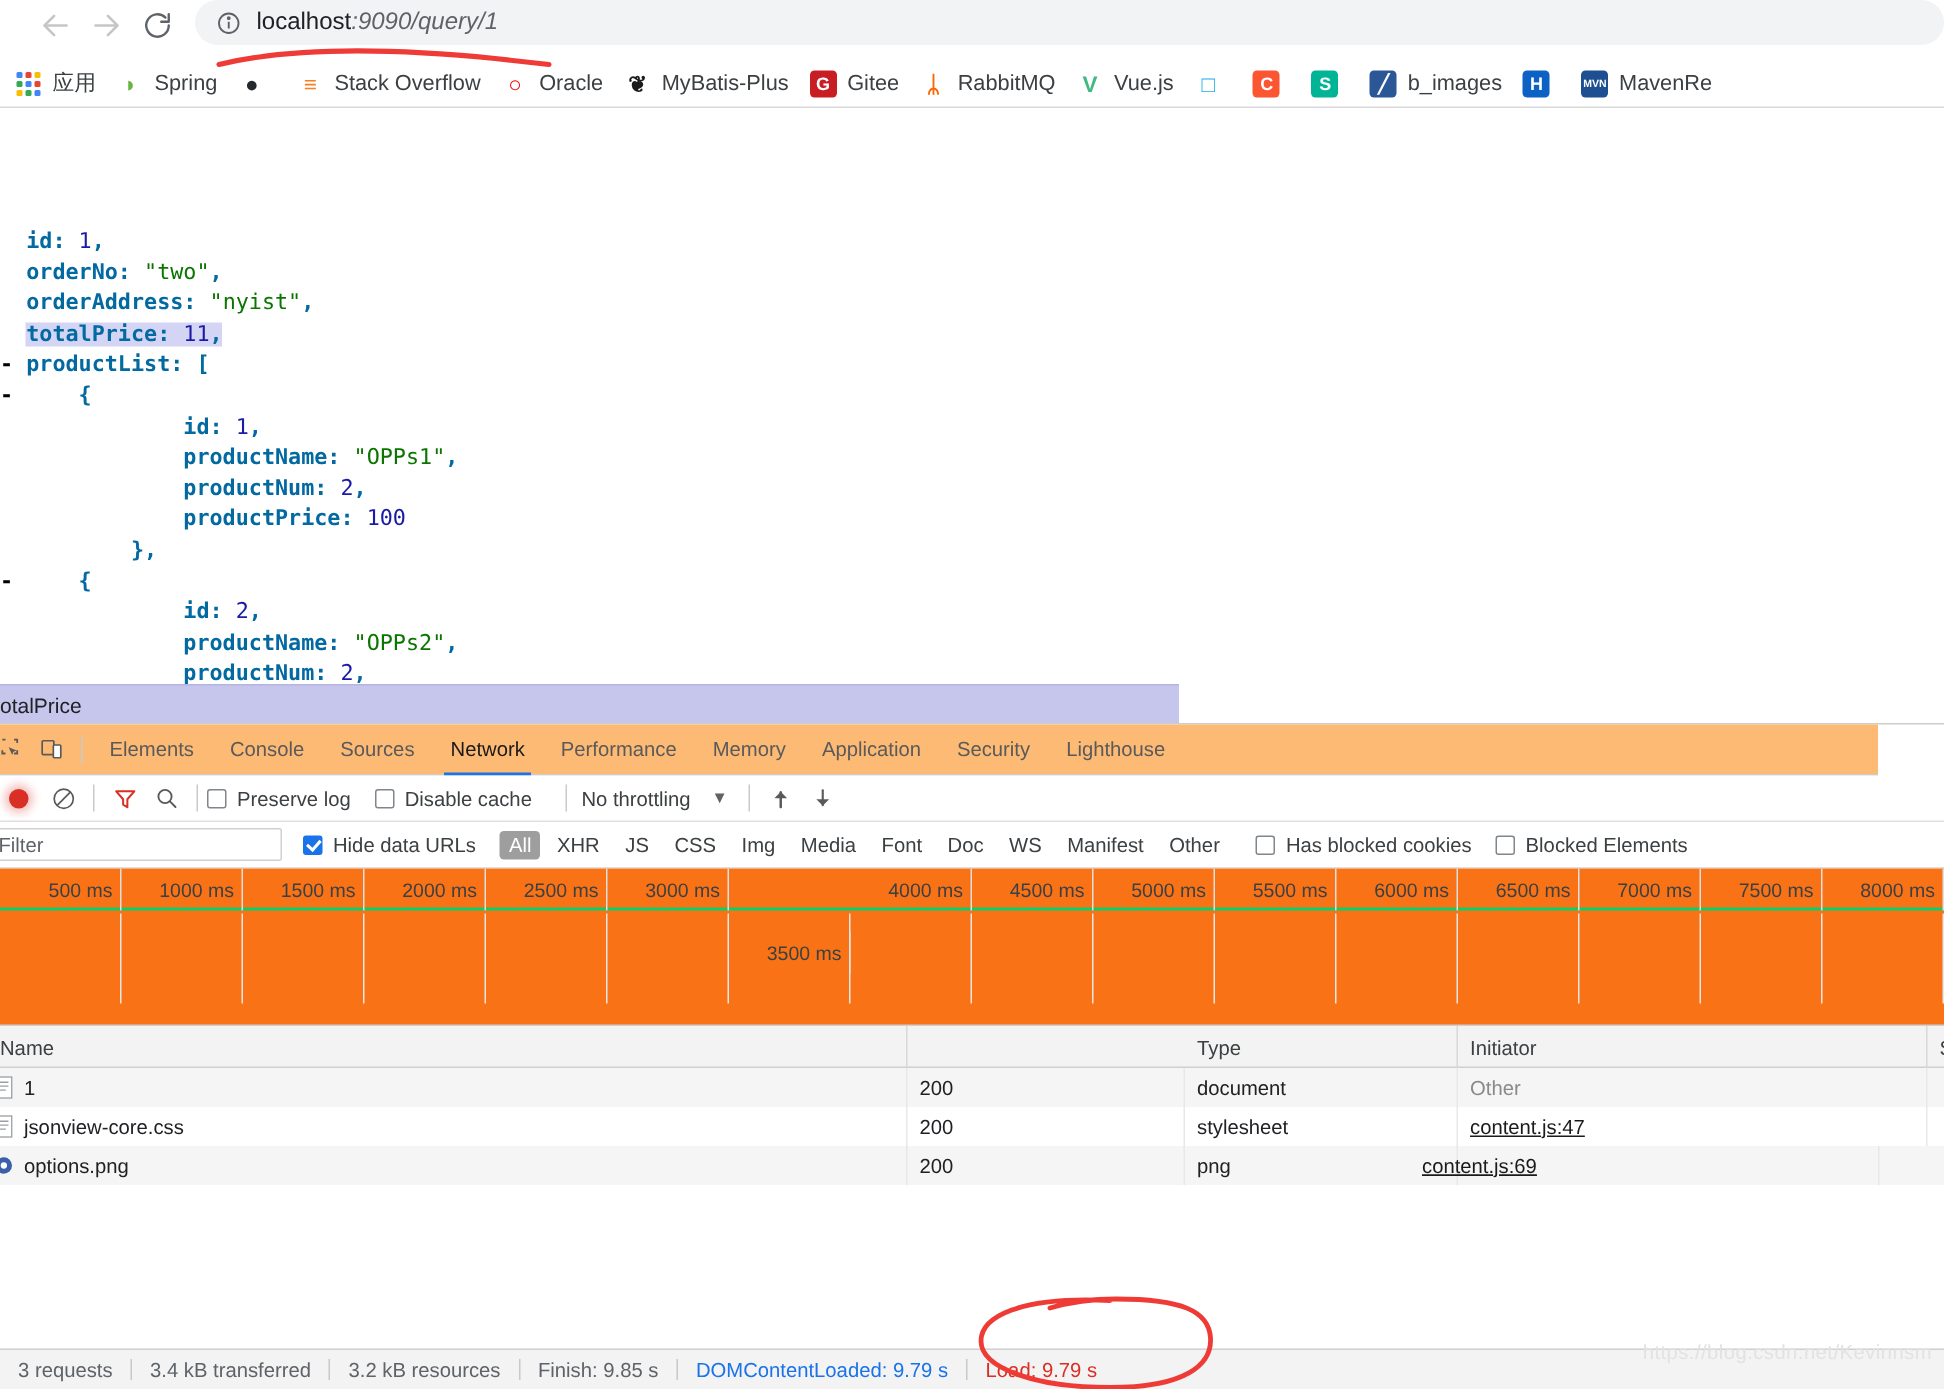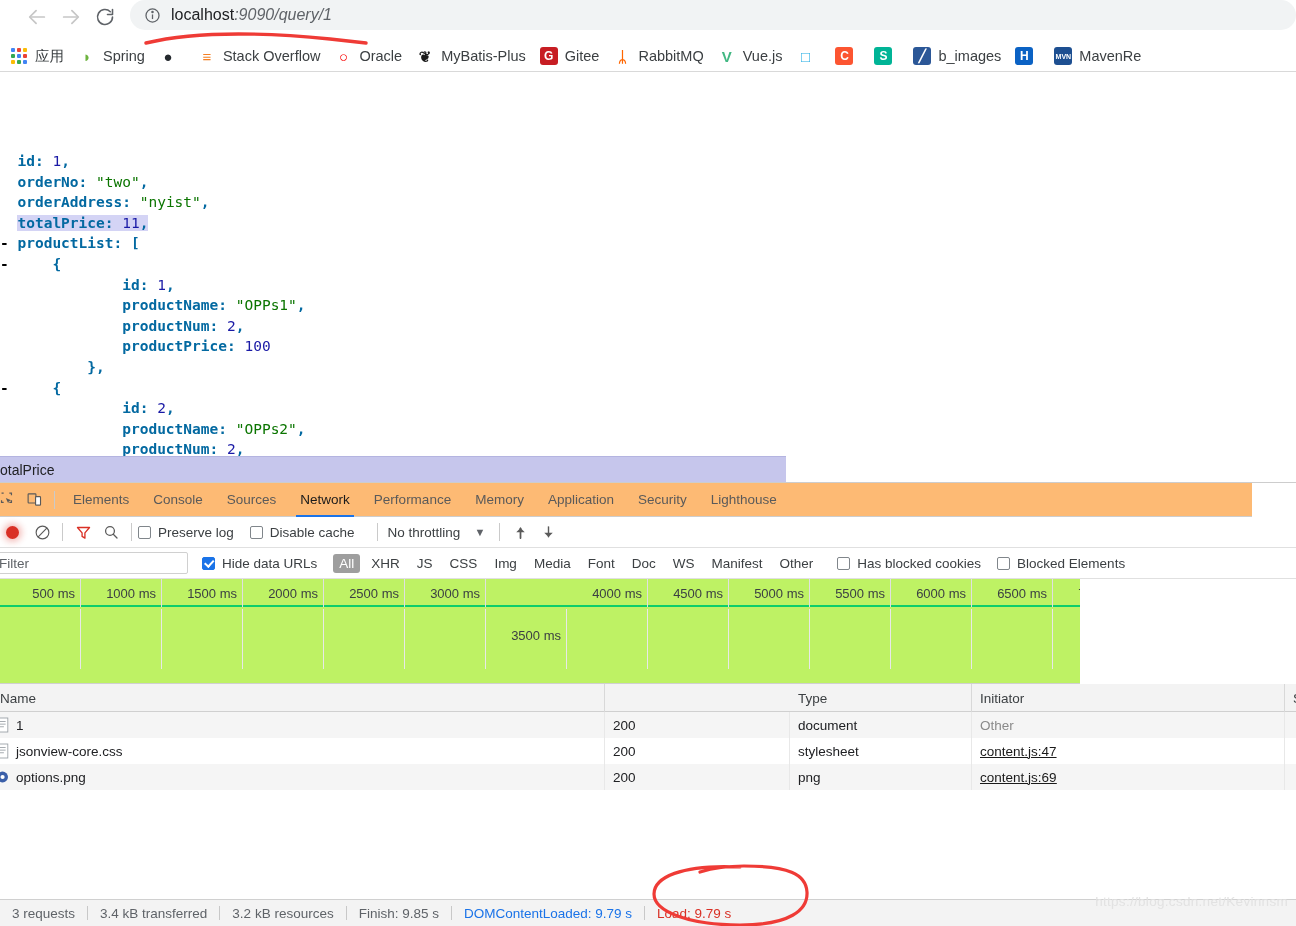--- a/index.html
+++ b/index.html
@@ -156,21 +156,21 @@
     display: flex; align-items: center; flex: 0 0 auto;
   }
   .ftype {
     font-size: 13.5px; color: #3c4043; padding: 2px 6px; border-radius: 3px;
     flex: 0 0 auto; white-space: nowrap;
   }
   .ftype.sel { background: #9e9e9e; color: #ffffff; }
 
   
   .dt-overview {
-    position: relative; width: 1080px; height: 105px; background: #bef264;
+    position: relative; width: 1296px; height: 105px; background: #f97316;
     border-bottom: 1px solid #d0d0d0; overflow: hidden;
   }
   .ruler {
     position: relative; width: 1296px; height: 28px;
     border-bottom: 2px solid #0cce6b;
   }
   .tick {
     position: absolute; top: 0; height: 28px;
     border-right: 1px solid #e0e0e0;
     font-size: 13px; color: #3c4043;
@@ -561,21 +561,21 @@
                 <circle cx="7.5" cy="9" r="2.4" fill="#fff"></circle>
               </svg>
               <span>options.png</span>
             </div>
             <div class="td" style="left: 605px; width: 185px;">
               <span>200</span>
             </div>
             <div class="td" style="left: 790px; width: 182px;">
               <span>png</span>
             </div>
-            <div class="td" style="left: 972px; width: 313px; text-decoration: underline;">
+            <div class="td" style="left: 940px; width: 313px; text-decoration: underline;">
               <span class="lnk">content.js:69</span>
             </div>
             <div class="td" style="left: 1285px; width: 20px;"></div>
           </div>
         </div>
     </div>
 
     <div class="dt-status">
       <span class="st-item">3 requests</span>
       <span class="st-sep"></span>

